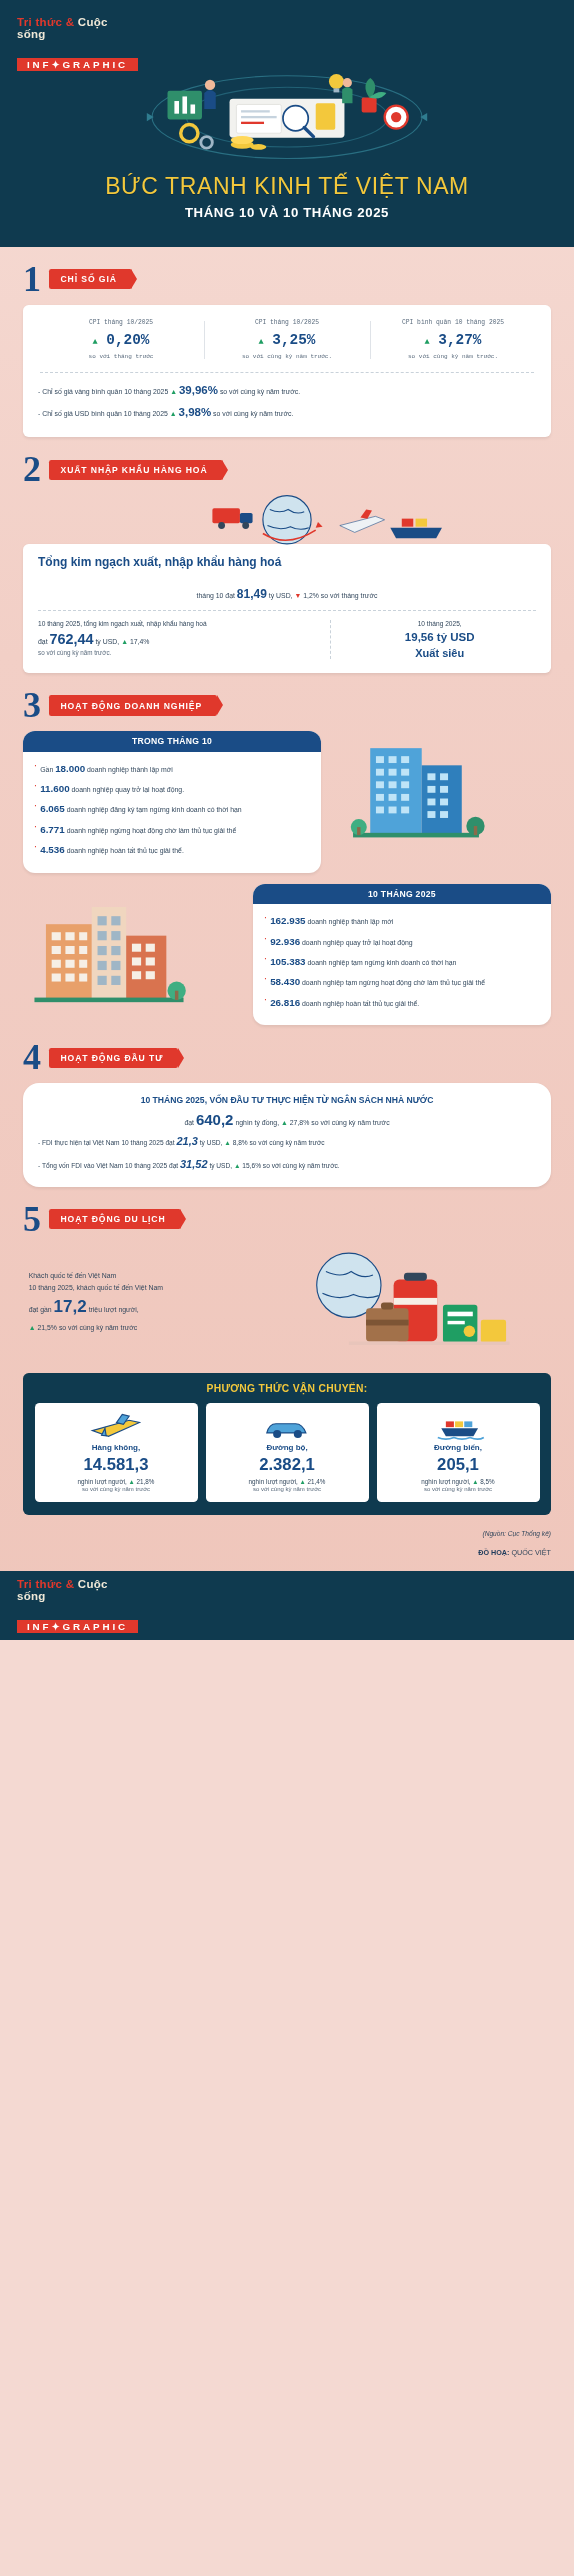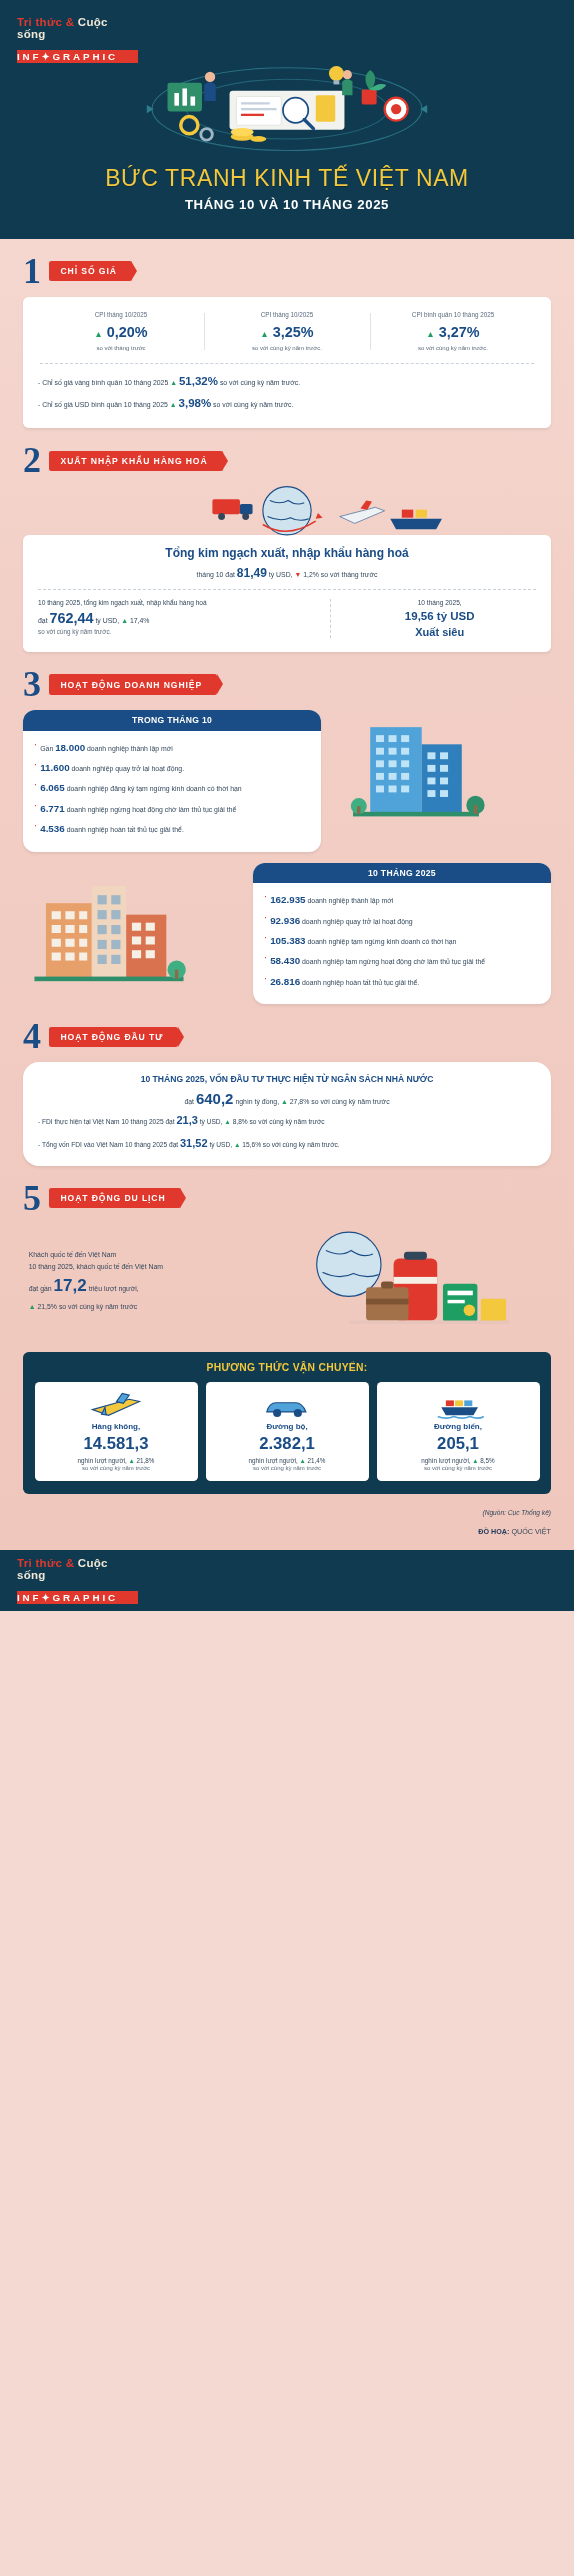--- a/index.html
+++ b/index.html
@@ -16,21 +16,21 @@
     background:#0f3a4f;
     padding: 16px 17px 26.4px;
     position:relative;
     overflow:hidden;
   }
   .logo-box { display:flex; flex-direction:column; width:121px; }
   .logo-line1 { color:#f0e9d8; font-size:11.5px; font-weight:bold; letter-spacing:0.3px; }
   .logo-line1 .red { color:#e0382c; }
   .logo-line2 {
     background:#e0382c; color:#fff; font-weight:bold; font-size:9.8px;
-    letter-spacing:2.9px; padding:1.1px 0; margin-top:10px;
+    letter-spacing:2.9px; text-align:center; padding:1.1px 0; margin-top:18px;
   }
   .hero-art { height:121px; position:relative; margin-top:-23px; }
   .header h1 {
     text-align:center; color:#f3c83c; font-size:23px; font-weight:normal;
     letter-spacing:0.6px; margin-top:3.4px; text-shadow:0 1.1px 0 rgba(0,0,0,.25);
   }
   .header h2 {
     text-align:center; color:#ffffff; font-size:13.2px; font-weight:bold;
     letter-spacing:0.6px; margin-top:5.7px;
   }
@@ -47,38 +47,38 @@
     letter-spacing:0.9px; padding:5.2px 15px 5.2px 11.5px; border-radius:2.3px;
     position:relative;
   }
   .sec-title:after{
     content:""; position:absolute; right:-5.7px; top:0; border-top:10.3px solid transparent;
     border-bottom:10.3px solid transparent; border-left:6.3px solid #e0382c;
   }
 
   
   .white-card { background:#fff; border-radius:5.7px; padding:12.6px 15px; box-shadow:0 1.1px 2.9px rgba(0,0,0,.07); }
-  .cpi-row { display:flex; gap:0; }
+  .cpi-row { display:flex; gap:0;font-family:Liberation Mono, monospace; }
   .cpi-col { flex:1; text-align:center; padding:2.3px 5.7px; position:relative; }
   .cpi-col + .cpi-col:before {
     content:""; position:absolute; left:0; top:3.4px; bottom:3.4px; width:0.6px; background:#dfe3e8;
   }
   .cpi-label { font-size:6.3px; color:#5a6b7d; margin-bottom:5.7px; }
   .cpi-val { font-size:14.4px; font-weight:bold; color:#1a4c86; }
   .cpi-val .up { color:#1f9e63; font-size:8.6px; }
   .cpi-sub { font-size:6px; color:#5a6b7d; margin-top:4.6px; }
   .divider-dash { border-top:0.6px dashed #c9d2da; margin:10.3px 2.3px 8px; }
   .gold-line { font-size:6.9px; color:#32475c; margin:3.4px 0; line-height:1.6; }
   .gold-line b { font-size:11.5px; color:#1a4c86; }
   .gold-line .up { color:#1f9e63; }
 
   
   .trade-art { height:55px; position:relative; margin:-3.4px 0 -3.4px; }
   .trade-card { background:#fff; border-radius:5.7px; padding:11.5px 15px 13.8px; box-shadow:0 1.1px 2.9px rgba(0,0,0,.07); }
-  .trade-title { text-align:center; font-size:12px; font-weight:bold; color:#1a4c86; margin-bottom:6px; }
+  .trade-title { text-align:left; font-size:12px; font-weight:bold; color:#1a4c86; margin-bottom:18px; }
   .trade-big { text-align:center; font-size:6.9px; color:#32475c; }
   .trade-big b { font-size:12px; color:#1a4c86; }
   .trade-big .dn { color:#e0382c; }
   .trade-split { display:flex; margin-top:9.2px; border-top:0.6px dashed #c9d2da; padding-top:9.2px; }
   .trade-left { flex:1.45; padding-right:12.6px; border-right:0.6px dashed #c9d2da; }
   .trade-right { flex:1; padding-left:12.6px; text-align:center; }
   .trade-left .l1 { font-size:6.6px; color:#32475c; }
   .trade-left .l2 { font-size:6.9px; color:#32475c; margin-top:3.4px; }
   .trade-left .l2 b { font-size:14.4px; color:#1a4c86; }
   .trade-left .l3 { font-size:6.3px; color:#5a6b7d; margin-top:2.3px; }
@@ -96,21 +96,21 @@
   .biz-li .dot { color:#e0382c; font-weight:bold; }
   .biz-li b { color:#1a4c86; font-size:9.8px; }
   .biz-art { flex:1; height:121px; position:relative; }
 
   
   .inv-card { background:#fff; border-radius:16px; padding:11.5px 15px 12.6px; box-shadow:0 1.1px 2.9px rgba(0,0,0,.07); }
   .inv-title { text-align:center; font-weight:bold; color:#1a4c86; font-size:8.6px; }
   .inv-main { text-align:center; font-size:6.9px; color:#32475c; margin-top:5.7px; }
   .inv-main b { font-size:15px; color:#1a4c86; }
   .inv-li { font-size:6.6px; color:#32475c; margin-top:5.7px; line-height:1.6; }
-  .inv-li b { font-size:11px; color:#1a4c86; }
+  .inv-li b { font-size:11px; color:#1a4c86;font-style:italic; }
 
   
   .tour-wrap { display:flex; align-items:center; gap:5.7px; }
   .tour-text { flex:1; font-size:6.9px; color:#32475c; line-height:1.7; padding-left:5.7px; }
   .tour-text b { font-size:17px; color:#1a4c86; }
   .tour-art { flex:1.1; height:115px; position:relative; }
 
   
   .transport { background:#0f3a4f; border-radius:5.7px; margin:13.8px 23px 0; padding:9.2px 11.5px 13.8px; }
   .transport h3 { text-align:center; color:#f3c83c; font-size:10.3px; font-weight:bold; letter-spacing:0.3px; margin-bottom:9.2px; }
@@ -215,21 +215,21 @@
         <div class="cpi-col">
           <div class="cpi-label">CPI bình quân 10 tháng 2025</div>
           <div class="cpi-val"><span class="up">▲</span> <span>3,27%</span></div>
           <div class="cpi-sub">so với cùng kỳ năm trước.</div>
         </div>
       </div>
       <div class="divider-dash"></div>
       <div class="gold-line">
         <span>- Chỉ số giá vàng bình quân 10 tháng 2025</span>
         <span class="up">▲</span>
-        <b>51,32%</b>
+        <b>39,96%</b>
         <span>so với cùng kỳ năm trước.</span>
       </div>
       <div class="gold-line">
         <span>- Chỉ số giá USD bình quân 10 tháng 2025</span>
         <span class="up">▲</span>
         <b>3,98%</b>
         <span>so với cùng kỳ năm trước.</span>
       </div>
     </div>
   </div>

